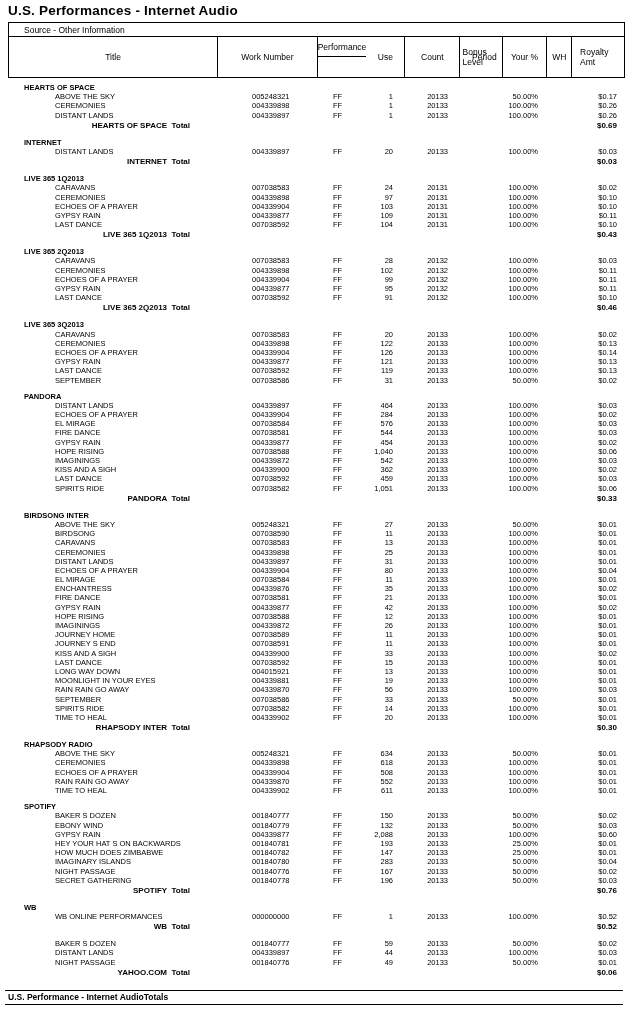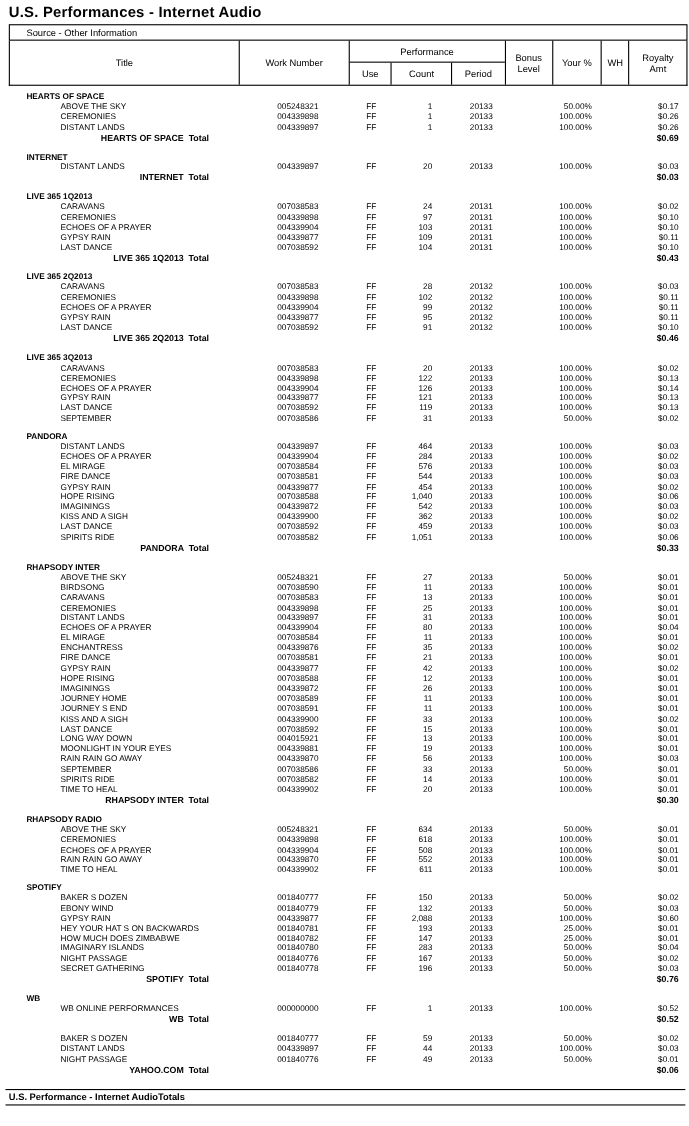--- a/index.html
+++ b/index.html
@@ -2,24 +2,24 @@
 <html><head>
 <meta charset="utf-8">
 <style>
   html,body{margin:0;padding:0;background:#fff;}
   body{width:626px;height:1024px;font-family:"Liberation Sans","DejaVu Sans",sans-serif;color:#000;overflow:hidden;}
   .page{position:relative;width:626px;height:1024px;}
   .page-title{font-size:13.5px;font-weight:bold;margin:3px 0 4px 8px;letter-spacing:.2px;}
   .tbl{margin-left:8px;width:617px;}
   .src-row{box-sizing:border-box;border:1px solid #000;height:15px;display:flex;align-items:center;padding-left:15px;font-size:8.5px;}
   .hdr{box-sizing:border-box;border:1px solid #000;border-top:none;height:41px;display:flex;font-size:8.5px;}
-  .hdr .hc{box-sizing:border-box;border-right:1px solid #000;display:flex;align-items:center;justify-content:center;text-align:center;height:100%;}
+  .hdr .hc{box-sizing:border-box;border-right:1px solid #000;display:flex;align-items:center;justify-content:center;height:100%;}
   .hdr .c0{width:210px;}
   .hdr .c1{width:100px;}
-  .perf-group{box-sizing:border-box;width:142px;border-right:1px solid #000;display:flex;flex-direction:column;}
+  .perf-group{box-sizing:border-box;width:142px;border-right:1px solid #000;display:flex;flex-direction:row;}
   .perf-top{box-sizing:border-box;height:20px;border-bottom:1px solid #000;display:flex;align-items:center;justify-content:center;}
   .perf-bottom{display:flex;flex:1;}
   .perf-bottom .hc{height:100%;}
   .hdr .c2{width:39px;}
   .hdr .c3{width:55px;}
   .hdr .c4{width:48px;border-right:none;}
   .hdr .c5{width:43px;}
   .hdr .c6{width:45px;}
   .hdr .c7{width:25px;}
   .hdr .c8{width:52px;border-right:none;}
@@ -483,21 +483,21 @@
           <div class="cell c2"></div>
           <div class="cell c3"></div>
           <div class="cell c4"></div>
           <div class="cell c5"></div>
           <div class="cell c6"></div>
           <div class="cell c7"></div>
           <div class="cell c8 total-amt">$0.33</div>
         </div>
         <div class="sec-gap"></div>
         <div class="trow sec-row">
-          <div class="cell c0 sec-name">RHAPSODY INTER</div>
+          <div class="cell c0 sec-name">BIRDSONG INTER</div>
         </div>
         <div class="trow">
           <div class="cell c0">ABOVE THE SKY</div>
           <div class="cell c1">005248321</div>
           <div class="cell c2">FF</div>
           <div class="cell c3">27</div>
           <div class="cell c4">20133</div>
           <div class="cell c5"></div>
           <div class="cell c6">50.00%</div>
           <div class="cell c7"></div>

